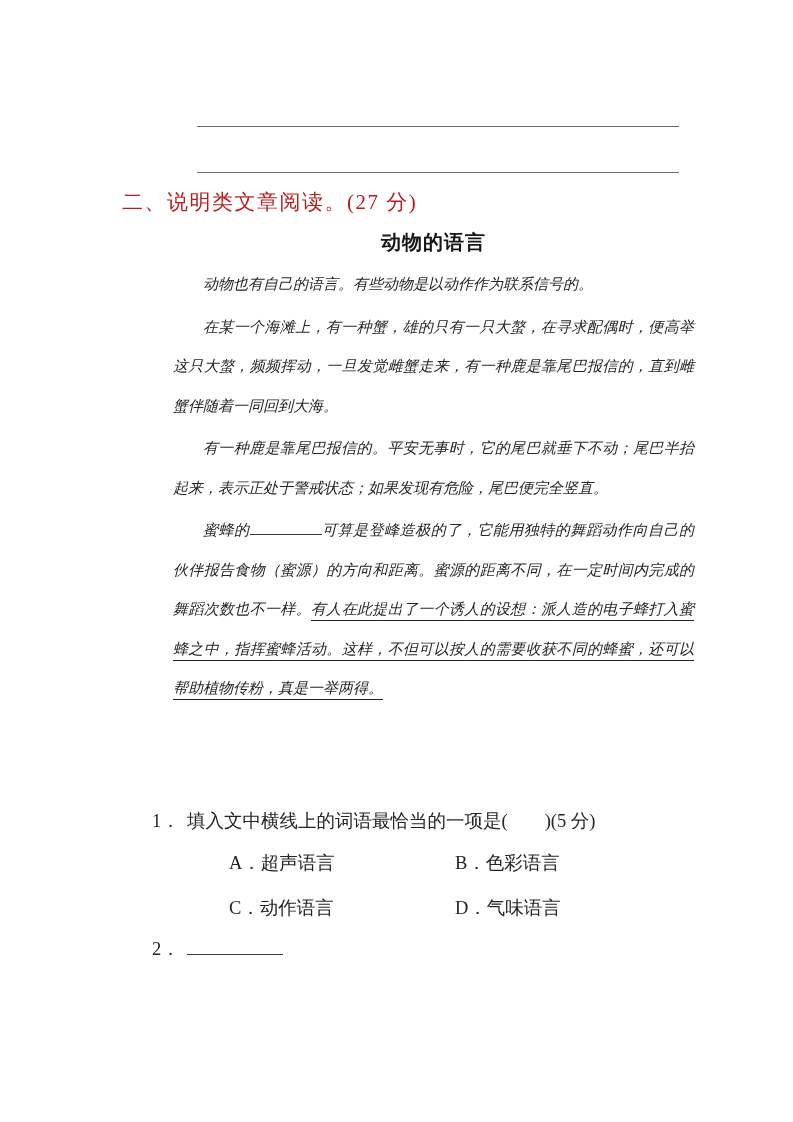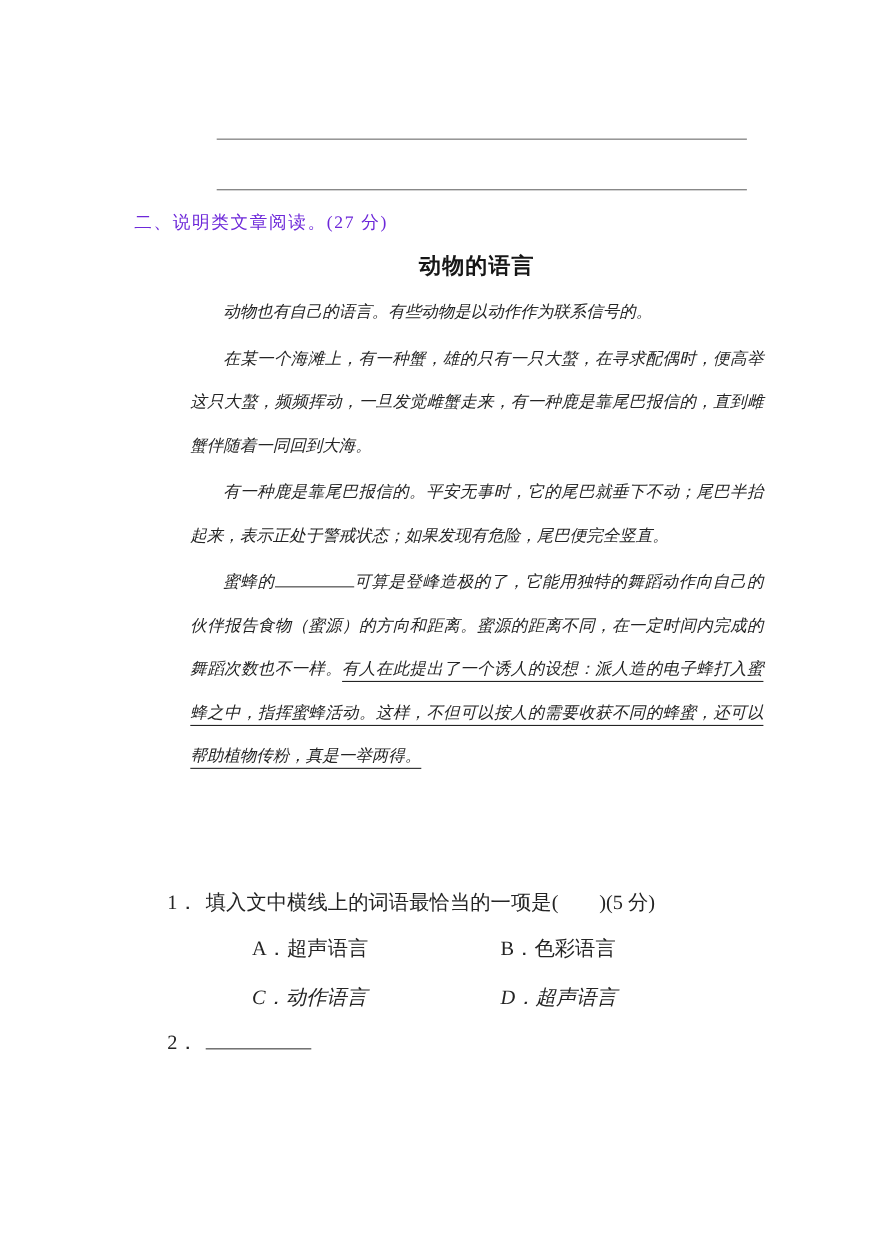--- a/index.html
+++ b/index.html
@@ -22,23 +22,23 @@
     left: 197px; width: 482px; height: 0;
     border-top: 1.4px solid #6b6b6b;
   }
   .answer-line.l1 { top: 126px; }
   .answer-line.l2 { top: 172px; }
 
   
   .section-heading {
     position: absolute;
     left: 122px; top: 189px;
-    font-size: 16px; line-height: 27px;
+    font-size: 21px; line-height: 27px;
     letter-spacing: 1.5px;
-    color: #6d28d9;
+    color: #b91c1c;
   }
 
   
   .article {
     position: absolute;
     left: 173px; top: 228px;
     width: 521px;
   }
   .article-title {
     font-family: "Liberation Sans", "DejaVu Sans", sans-serif;
@@ -88,21 +88,21 @@
     position: absolute; left: 0; top: 0;
   }
   .q1 { line-height: 40px; }
   .q2 { line-height: 42px; margin-top: 0; }
   .options-row {
     display: flex;
     padding-left: 33px;
     line-height: 40px;
   }
   .options-row.r1 { margin-top: 2px; }
-  .options-row.r2 { margin-top: 5px; font-style: italic; }
+  .options-row.r2 { margin-top: 5px; }
   .opt-cell { width: 182px; margin-left: 44px; }
   .blank-tail {
     display: inline-block;
     width: 96px; height: 14px;
     border-bottom: 1.3px solid #3a3a3a;
   }
 </style>
 </head>
 <body>
 
@@ -131,21 +131,21 @@
       <span class="qnum">1．</span><span>填入文中横线上的词语最恰当的一项是(　　)(5 分)</span>
     </div>
 
     <div class="options-row r1">
       <div class="opt-cell">A．超声语言</div>
       <div class="opt-cell">B．色彩语言</div>
     </div>
 
     <div class="options-row r2">
       <div class="opt-cell">C．动作语言</div>
-      <div class="opt-cell">D．超声语言</div>
+      <div class="opt-cell">D．气味语言</div>
     </div>
 
     <div class="question q2">
       <span class="qnum">2．</span><span class="blank-tail"></span>
     </div>
 
   </div>
 </div>
 
 </body></html>

